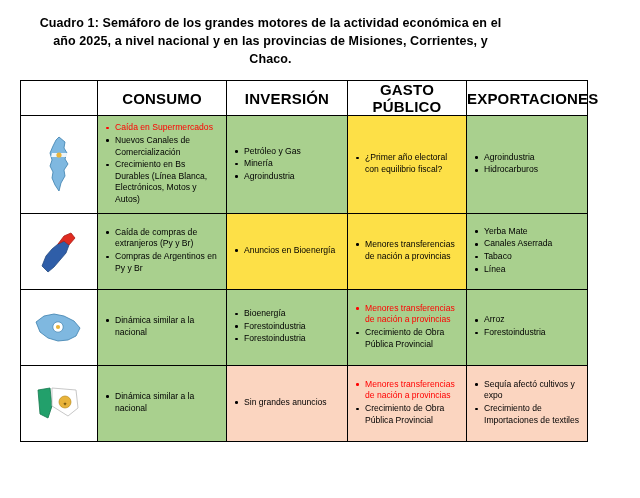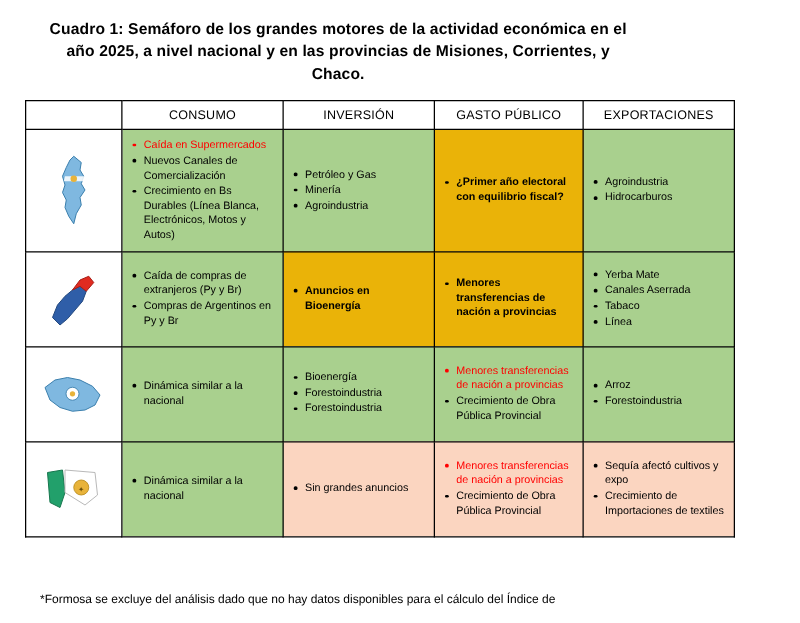--- a/index.html
+++ b/index.html
@@ -35,22 +35,22 @@
     width: 562px;
     margin: 0 auto;
   }
   table.matrix td, table.matrix th {
     border: 1px solid #000000;
     vertical-align: middle;
     padding: 0;
   }
   thead th {
     height: 22px;
-    font-size: 10px;
-    font-weight: normal;
+    font-size: 15px;
+    font-weight: bold;
     background: #ffffff;
     text-align: center;
     letter-spacing: 0.2px;
   }
   th.col-map {
     width: 76px;
   }
   th.col-consumo { width: 128px; }
   th.col-inv { width: 120px; }
   th.col-gasto { width: 118px; }
@@ -86,21 +86,21 @@
     top: 4.5px;
     width: 2.6px;
     height: 2.6px;
     background: currentColor;
     border-radius: 50%;
   }
   .txt-red { color: #ff0000; }
   .txt-black { color: #000000; }
 
   .bg-green { background: #a9d08e; }
-  .bg-yellow { background: #eab308; font-weight: bold; }
+  .bg-yellow { background: #fde047; }
   .bg-orange { background: #fbd5c0; }
 
   
   .mapwrap {
     width: 62px;
     height: 62px;
     margin: 0 auto;
     position: relative;
   }
   svg.mapsvg { display: block; }
@@ -309,15 +309,14 @@
               <li class="txt-black">Sequía afectó cultivos y expo</li>
               <li class="txt-black">Crecimiento de Importaciones de textiles</li>
             </ul>
           </div>
         </td>
       </tr>
 
     </tbody>
   </table>
 
-  <div class="footnote">*Formosa se excluye del análisis dado que no hay datos disponibles para el cálculo del Índice de</div>
 
 </div>
 
 </body></html>

